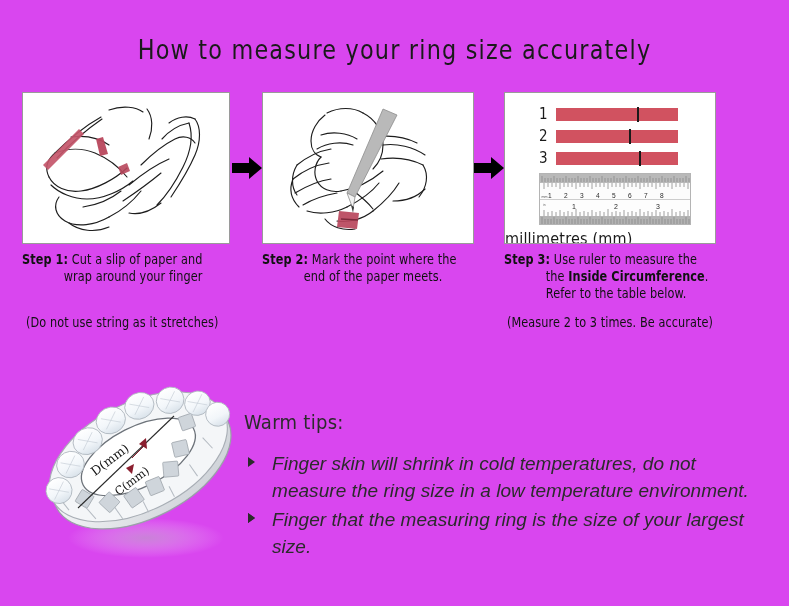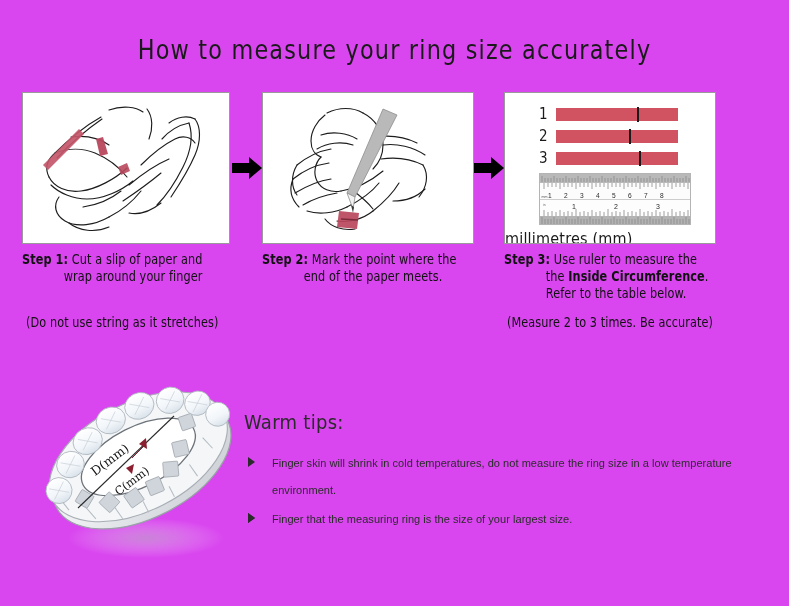--- a/index.html
+++ b/index.html
@@ -159,25 +159,26 @@
   .tips-head {
     font-family: "DejaVu Sans Condensed", "Liberation Sans Narrow", "Liberation Sans", sans-serif;
     font-size: 20px;
     color: #2b2b2b;
     letter-spacing: 0.3px;
     margin-bottom: 16px;
   }
   .tip {
     position: relative;
     padding-left: 28px;
-    font-size: 11px;
+    font-size: 19px;
     line-height: 27px;
     color: #2b2b2b;
     margin-bottom: 2px;
     letter-spacing: 0.05px;
+    font-style: italic;
   }
   .tip .bullet {
     position: absolute;
     left: 4px; top: 7px;
     width: 0; height: 0;
     border-left: 7px solid #2b2b2b;
     border-top: 5px solid transparent;
     border-bottom: 5px solid transparent;
   }
 </style>

